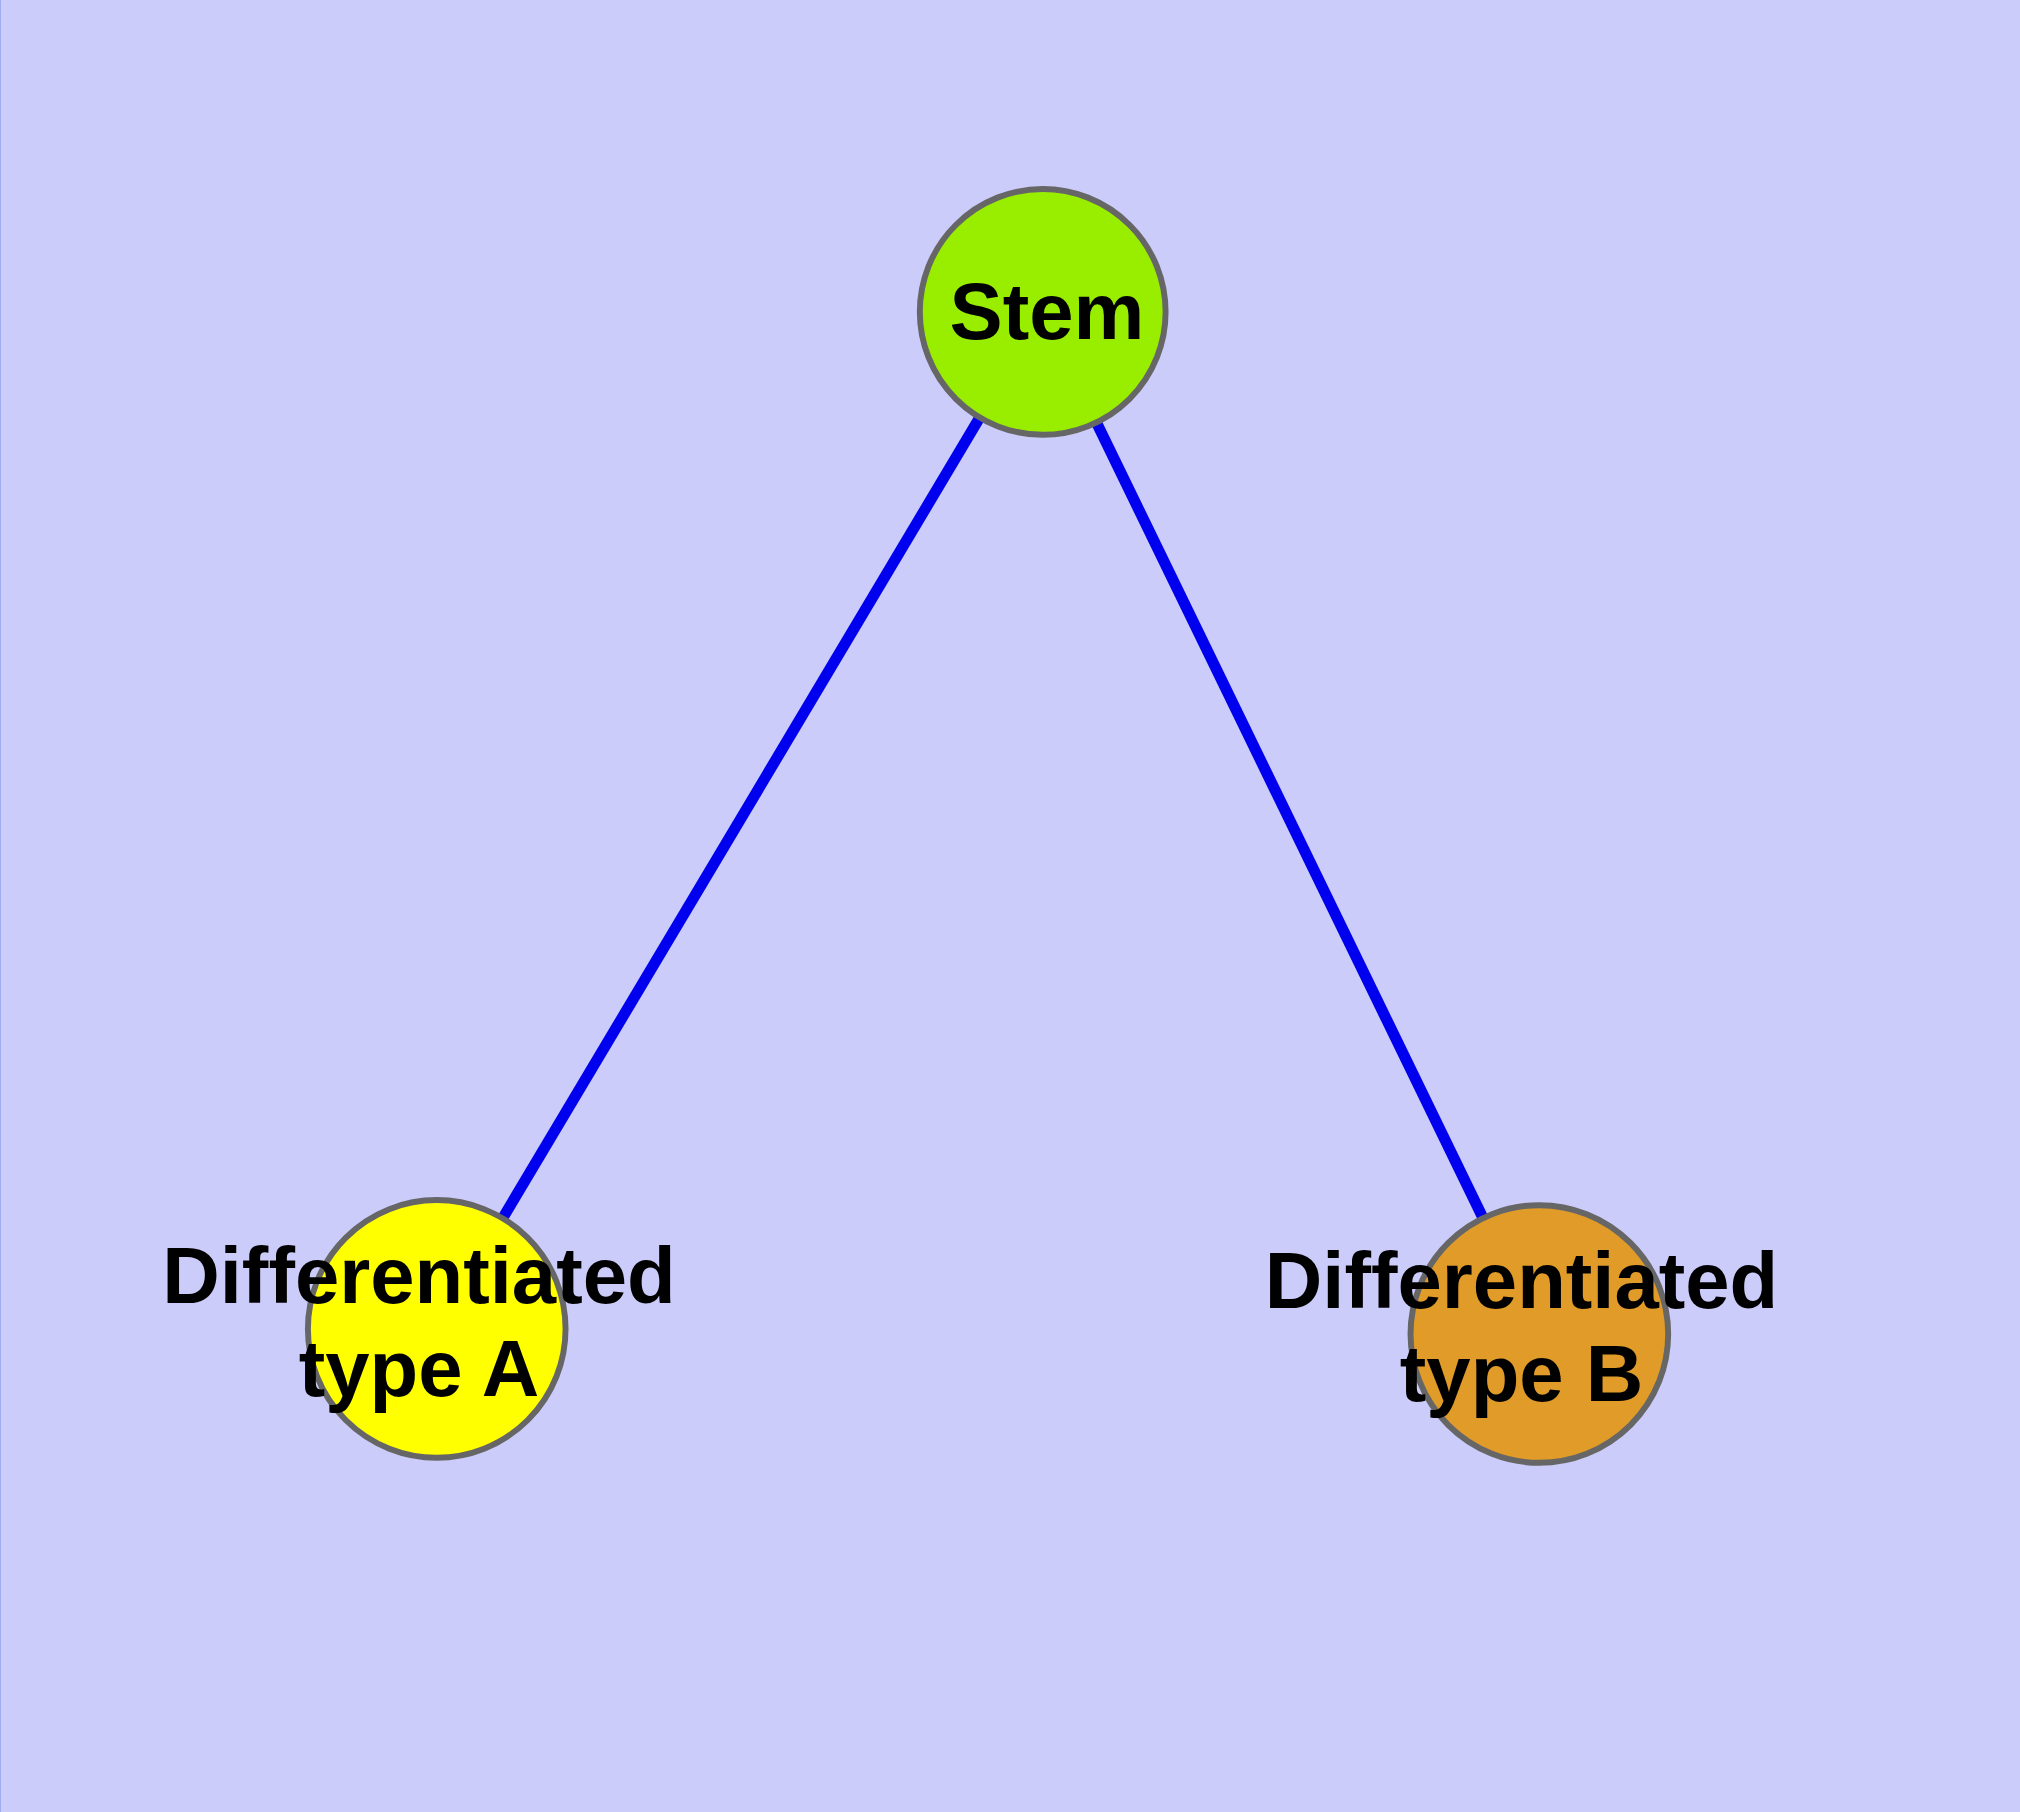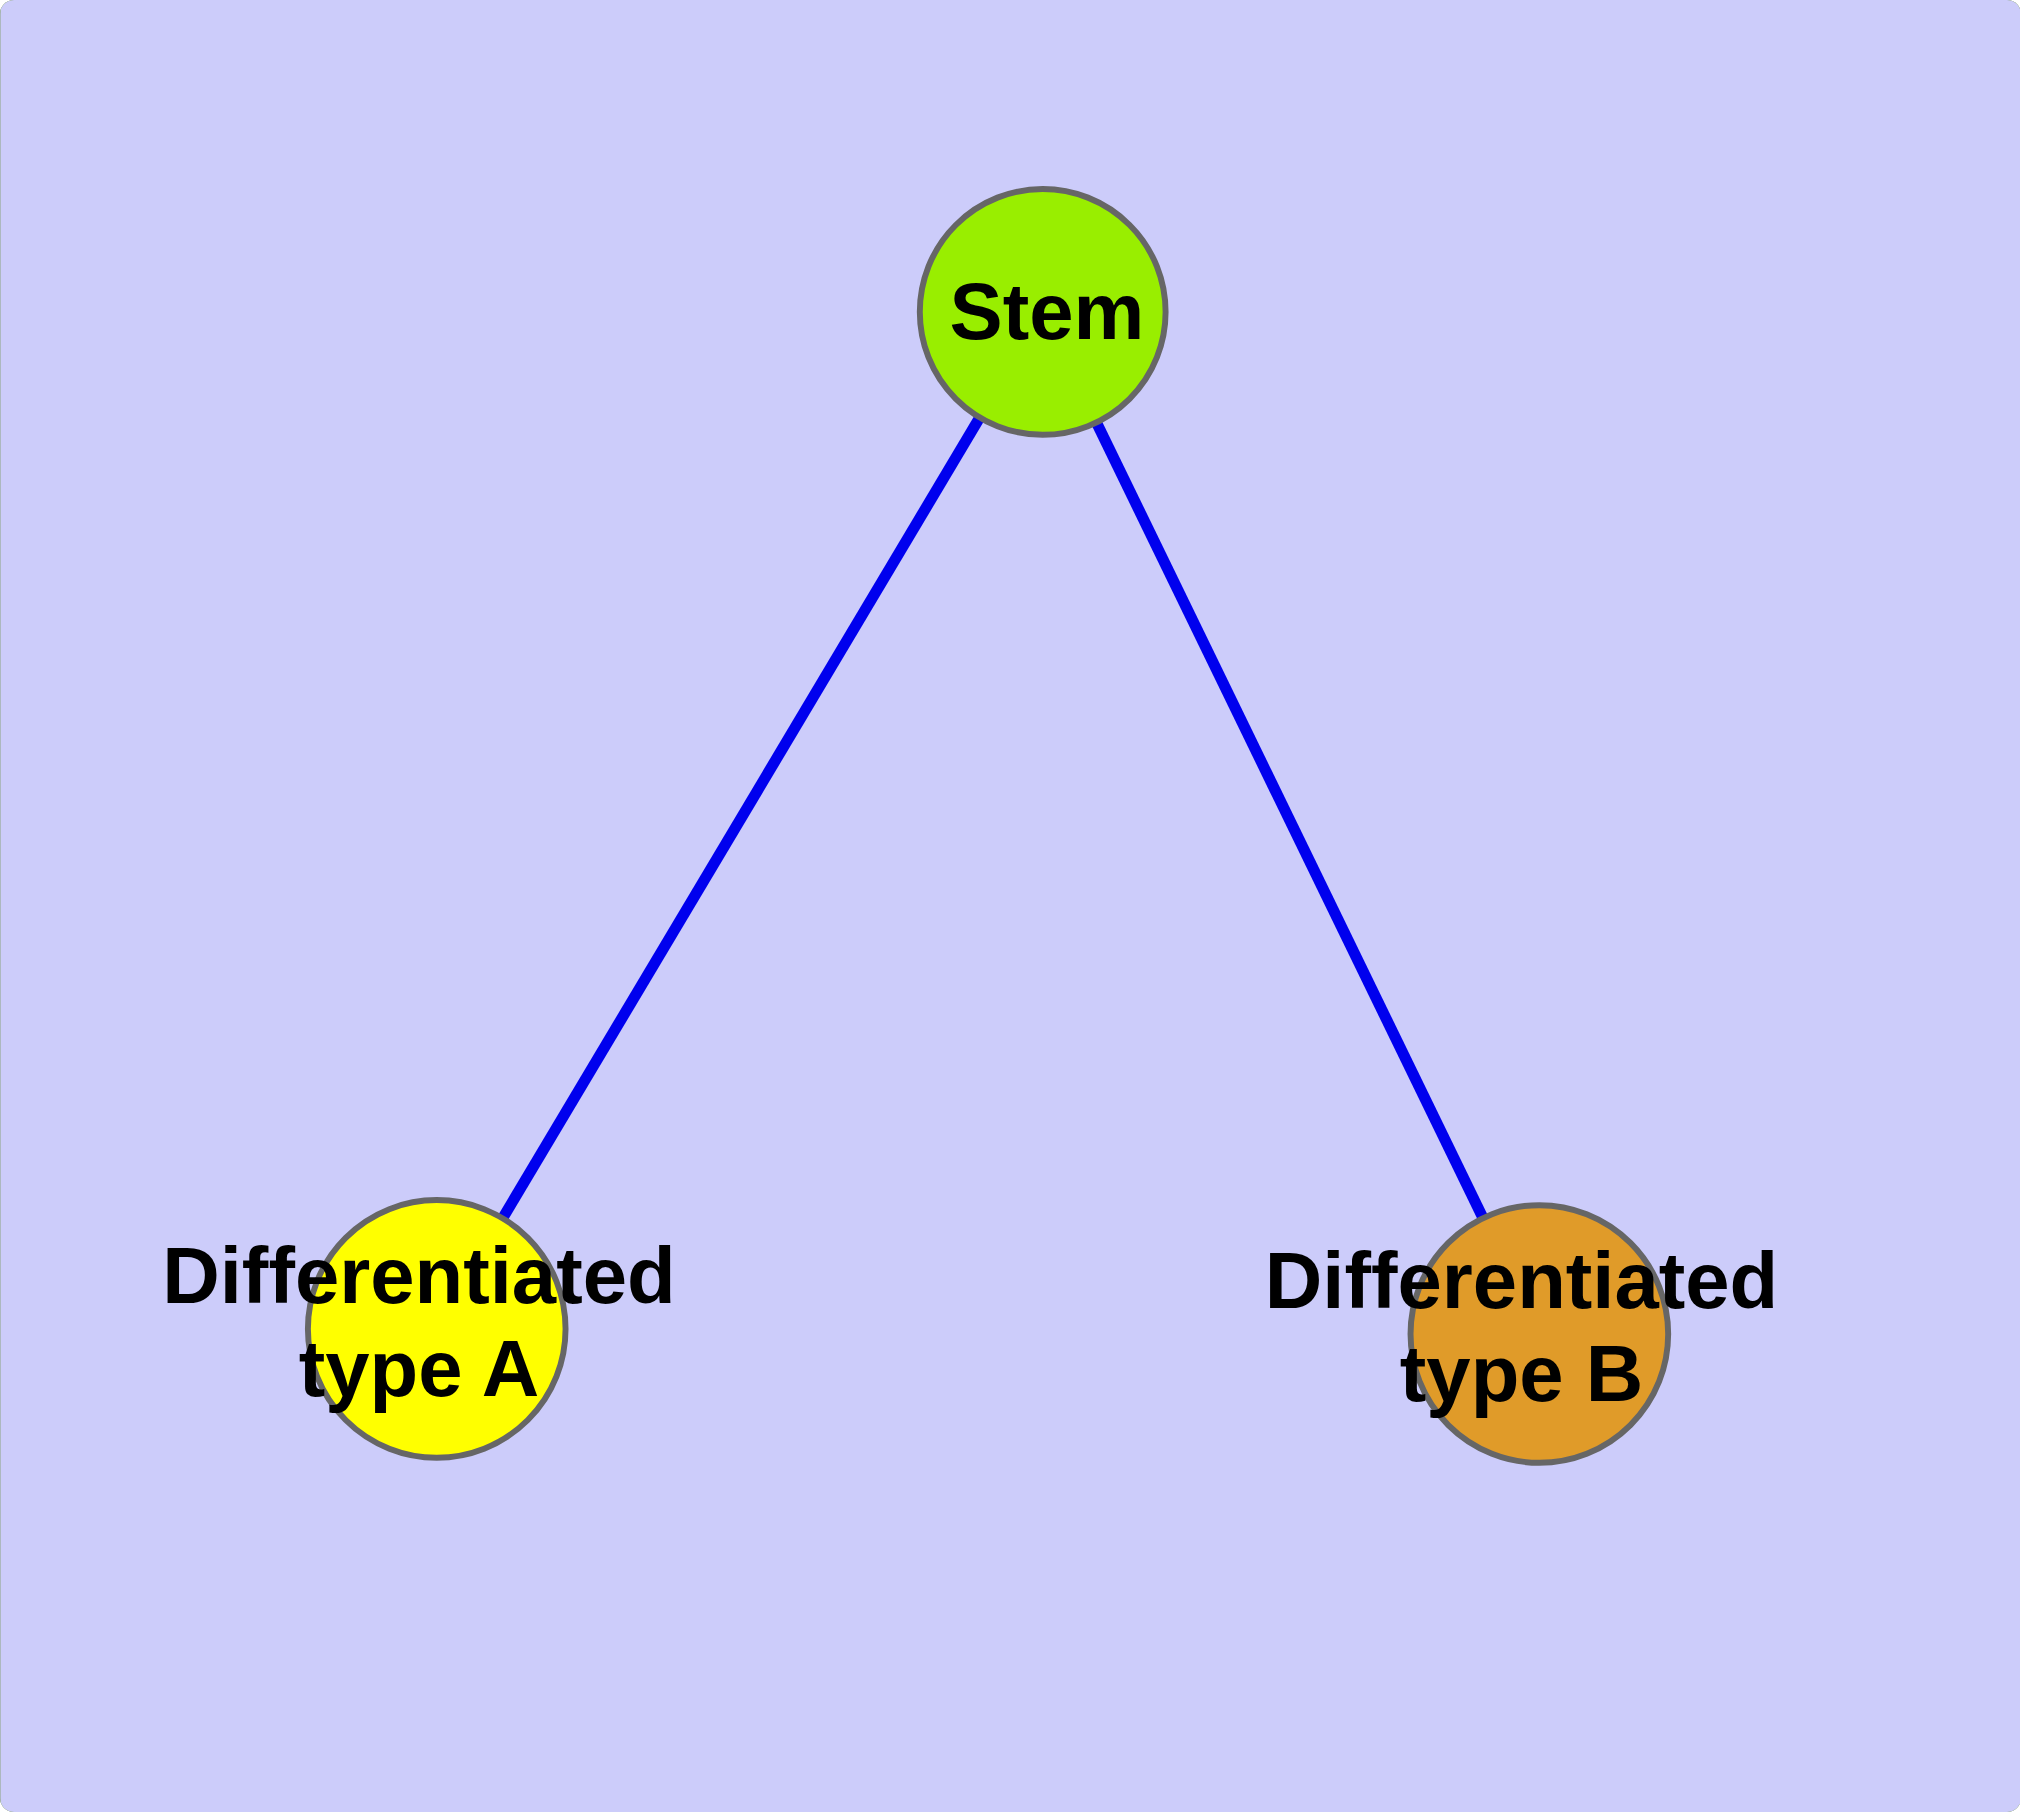--- a/index.html
+++ b/index.html
@@ -4,24 +4,23 @@
 <style>
   html, body {
     margin: 0;
     padding: 0;
     background: #ffffff;
   }
   #canvas {
     position: relative;
     width: 2021px;
     height: 1812px;
-    background: #4d7c0f;
+    background: #1d4ed8;
     overflow: hidden;
     font-family: "Liberation Sans", sans-serif;
-    border-radius: 14px;
   }
   #graph-svg {
     position: absolute;
     left: 0;
     top: 0;
     width: 2021px;
     height: 1812px;
   }
   .node-label {
     font-family: "Liberation Sans", sans-serif;

